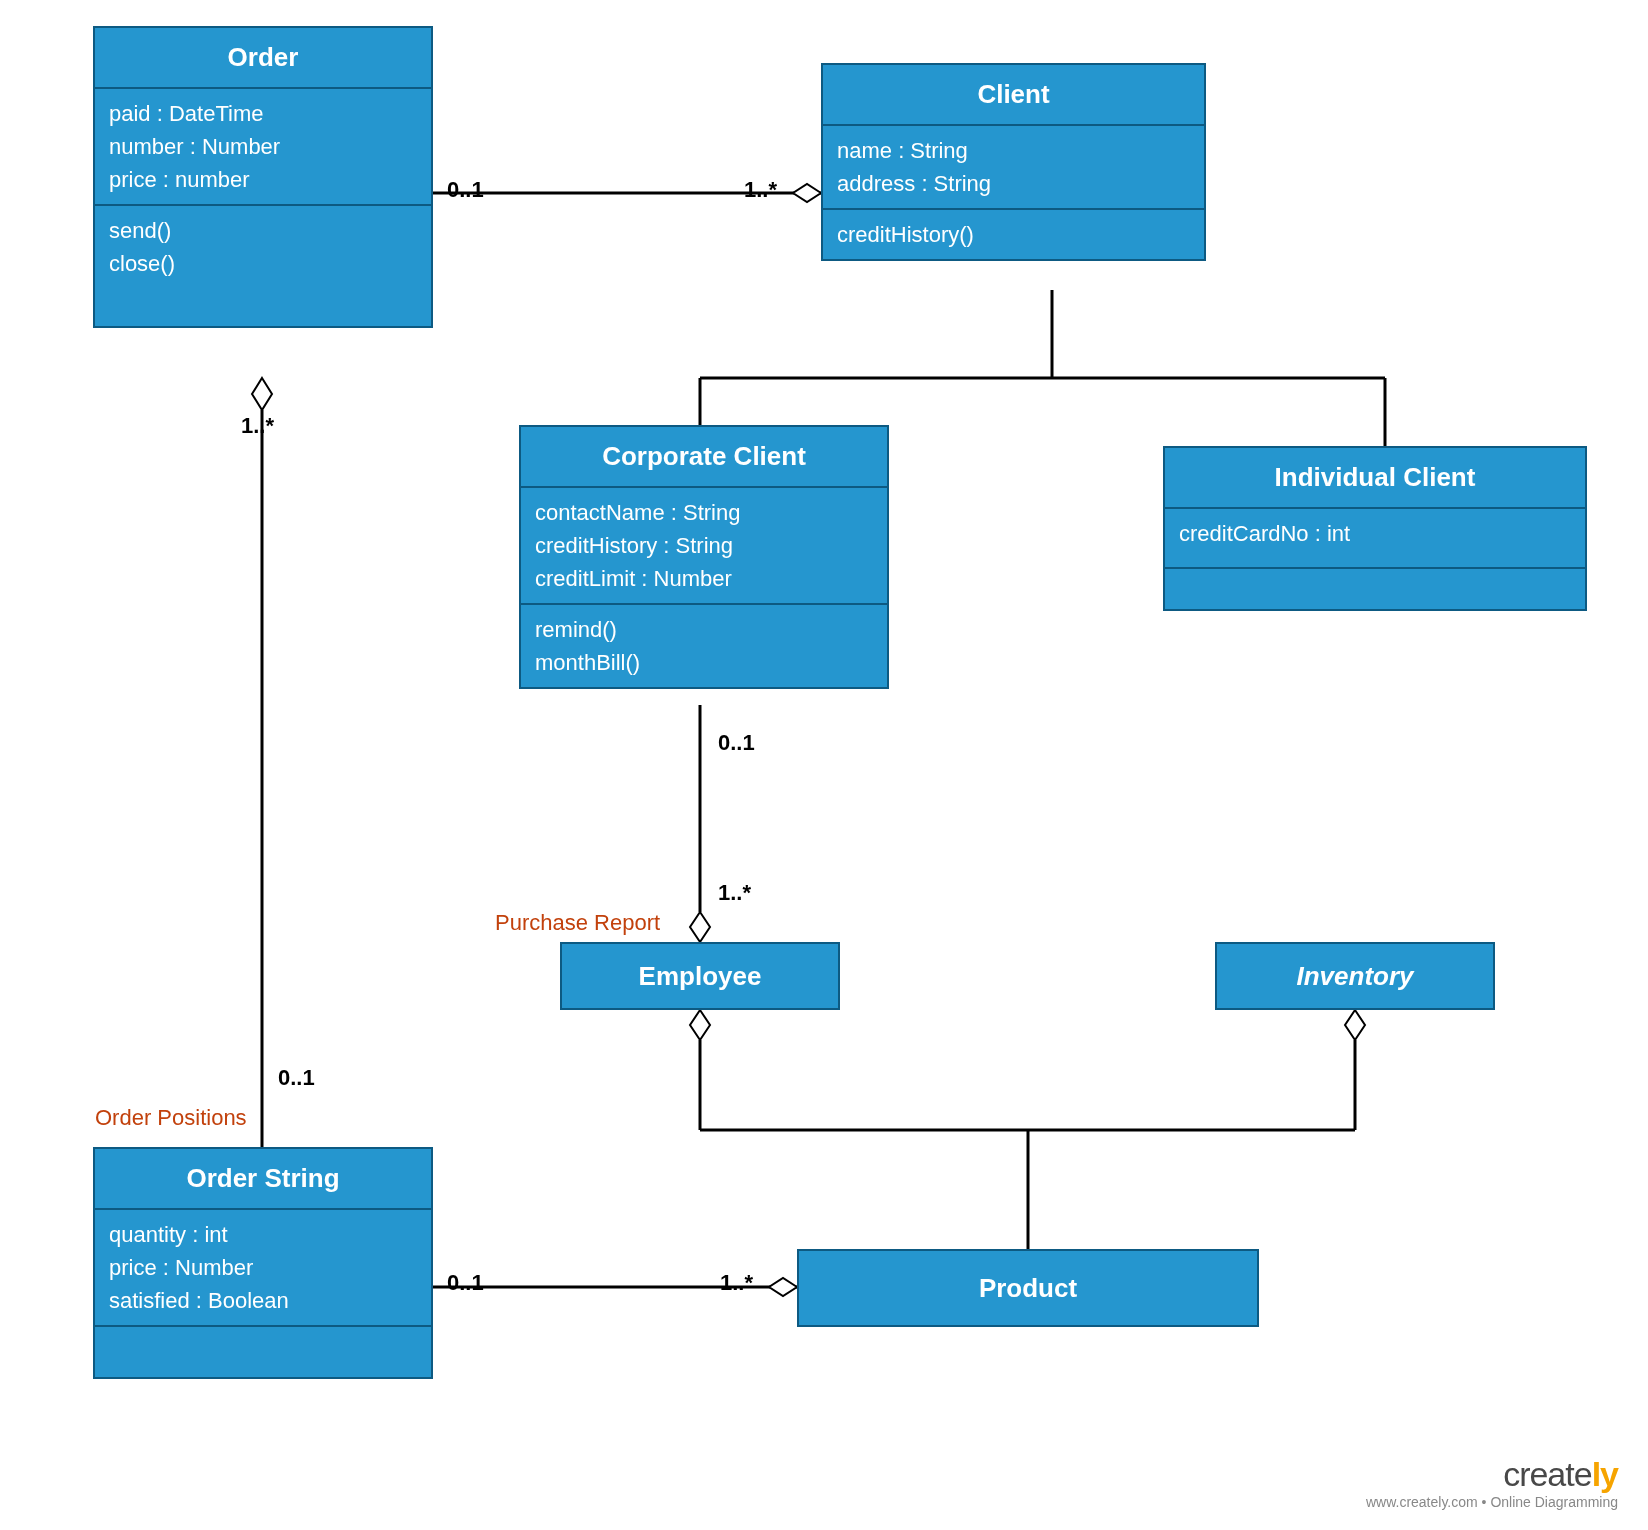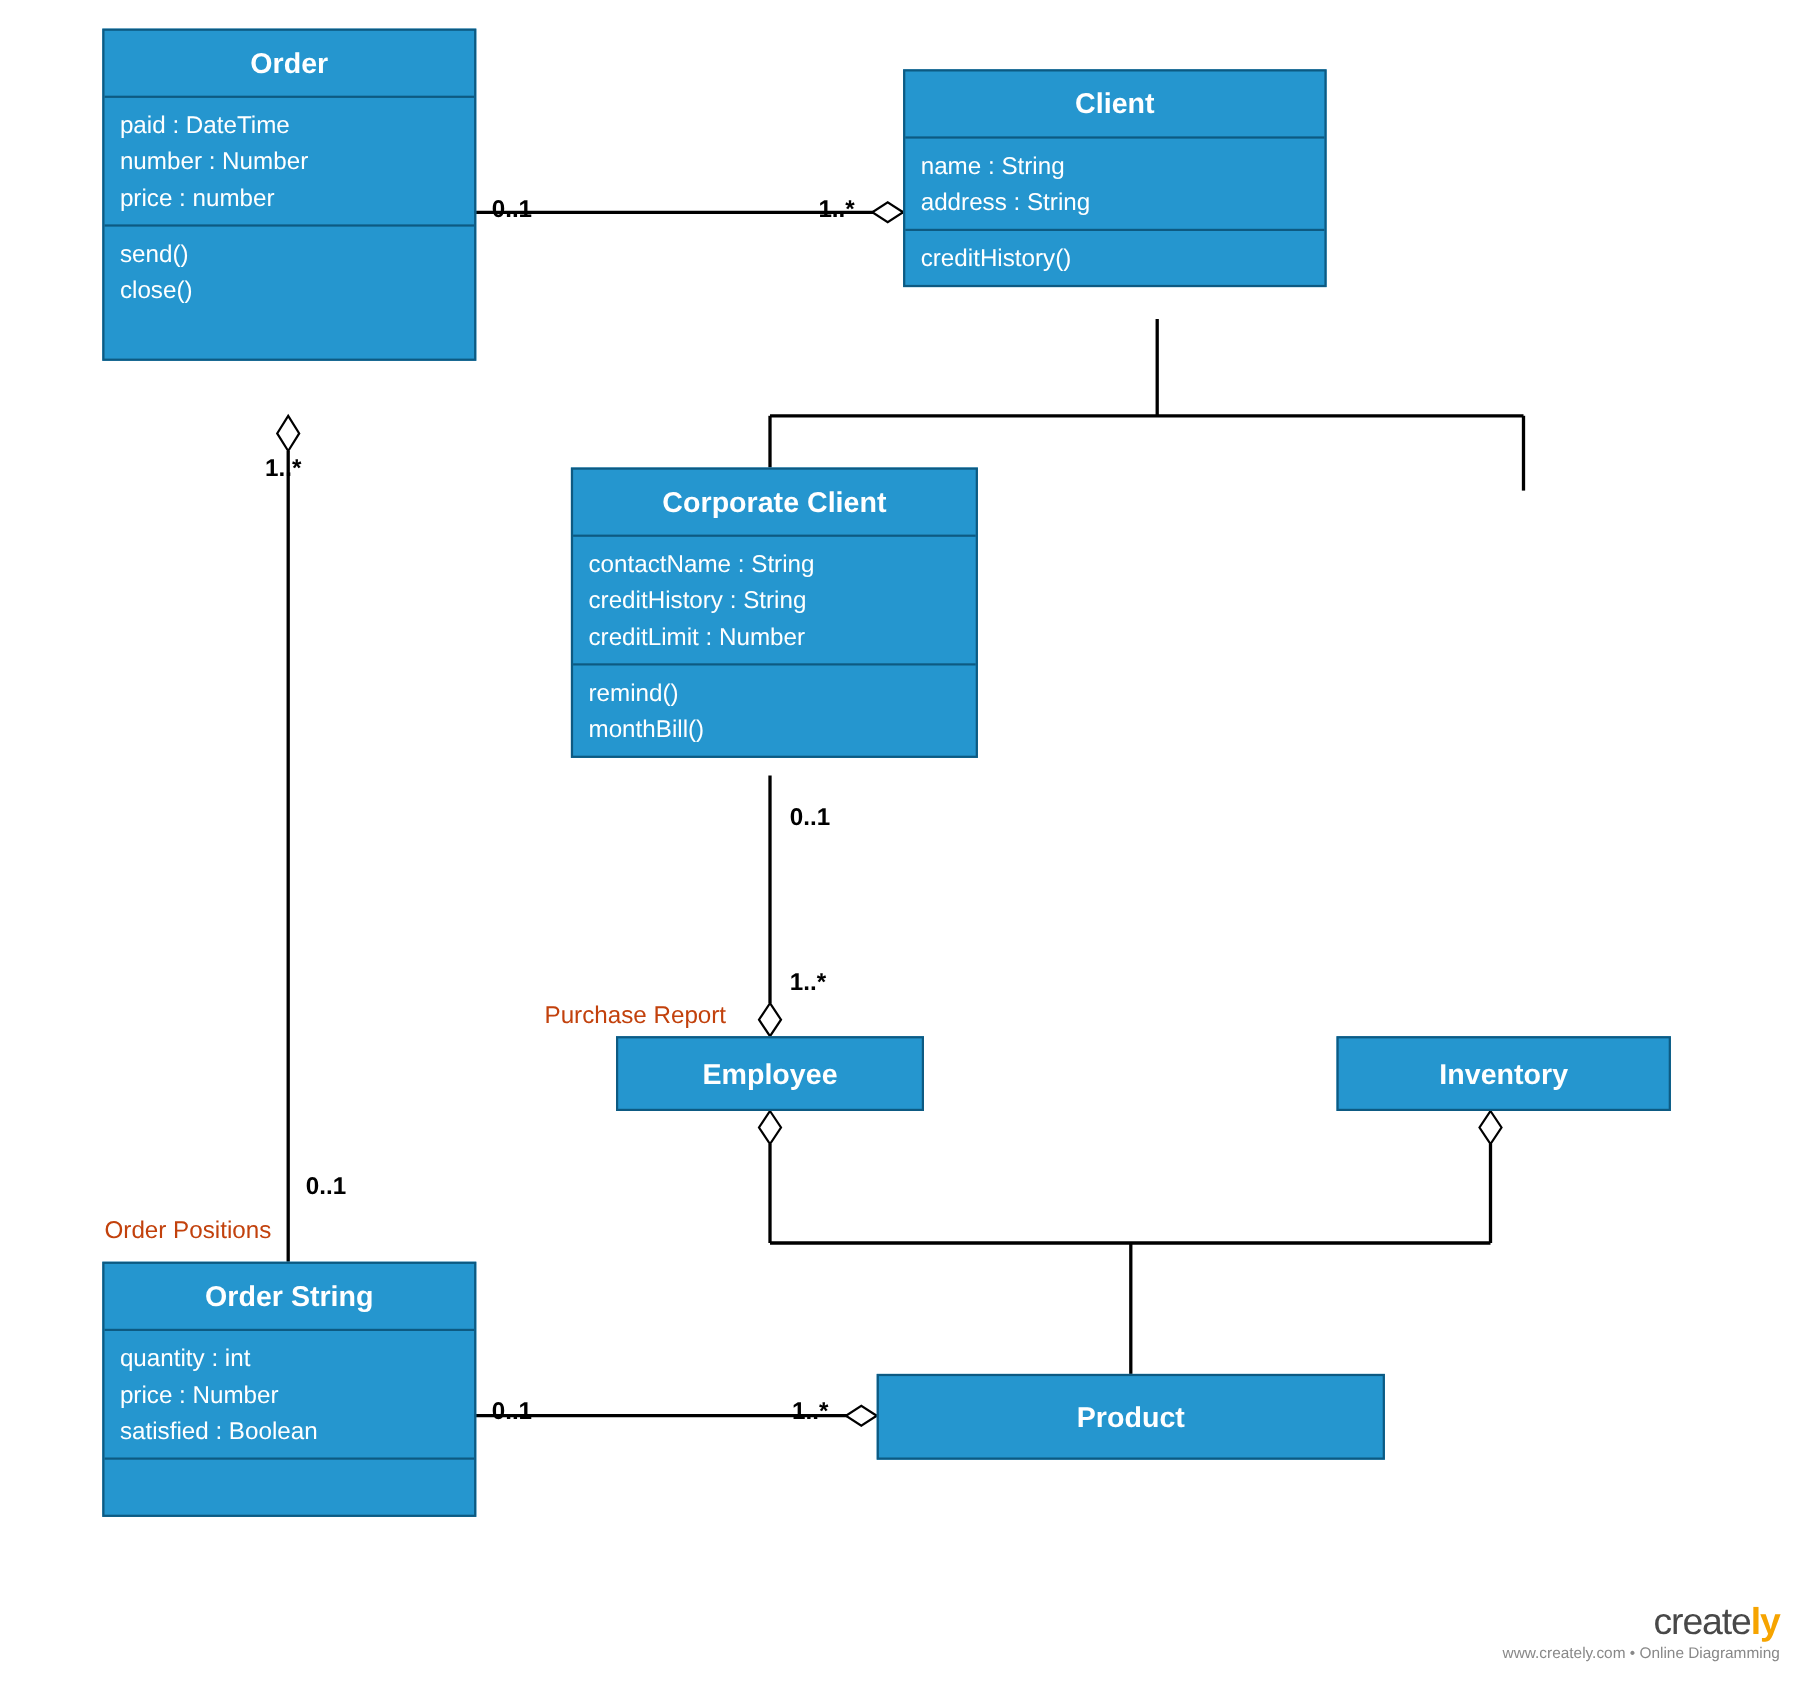--- a/index.html
+++ b/index.html
@@ -157,24 +157,31 @@
       <div>contactName : String</div>
       <div>creditHistory : String</div>
       <div>creditLimit : Number</div>
     </div>
     <div class="uml-section">
       <div>remind()</div>
       <div>monthBill()</div>
     </div>
   </div>
 
+  <div class="uml-box" style="left:1163px; top:446px; width:424px;">
+    <div class="uml-title">Individual Client</div>
+    <div class="uml-section" style="min-height:60px;">
+      <div>creditCardNo : int</div>
+    </div>
+    <div class="uml-section" style="min-height:40px;"></div>
+  </div>
 
   <div class="uml-simple" style="left:560px; top:942px; width:280px; height:68px;">Employee</div>
 
-  <div class="uml-simple" style="left:1215px; top:942px; width:304px; height:68px;">Inventory</div>
+  <div class="uml-simple" style="left:1215px; top:942px; width:280px; height:68px;font-style:italic;">Inventory</div>
 
   <div class="uml-simple" style="left:797px; top:1249px; width:462px; height:78px;">Product</div>
 
   <div class="uml-box" style="left:93px; top:1147px; width:340px;">
     <div class="uml-title">Order String</div>
     <div class="uml-section">
       <div>quantity : int</div>
       <div>price : Number</div>
       <div>satisfied : Boolean</div>
     </div>

